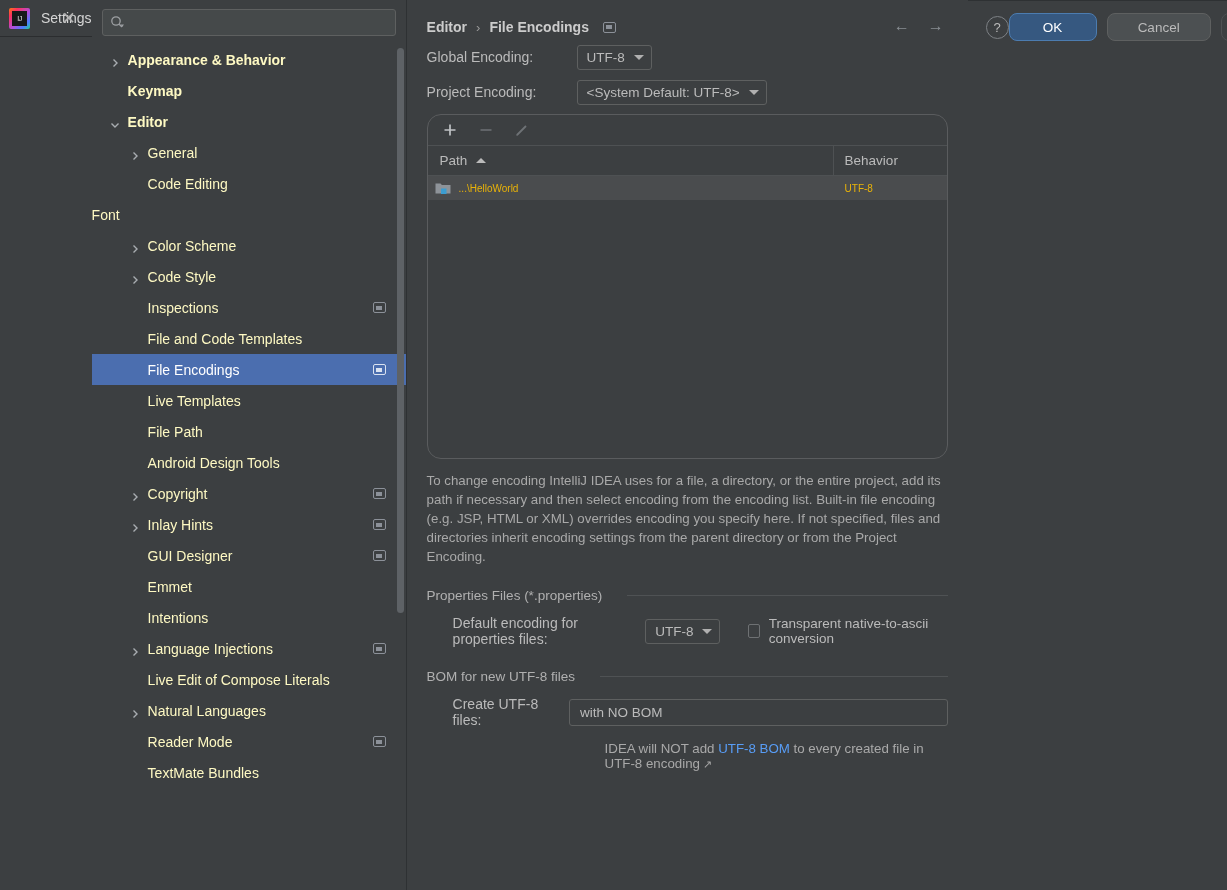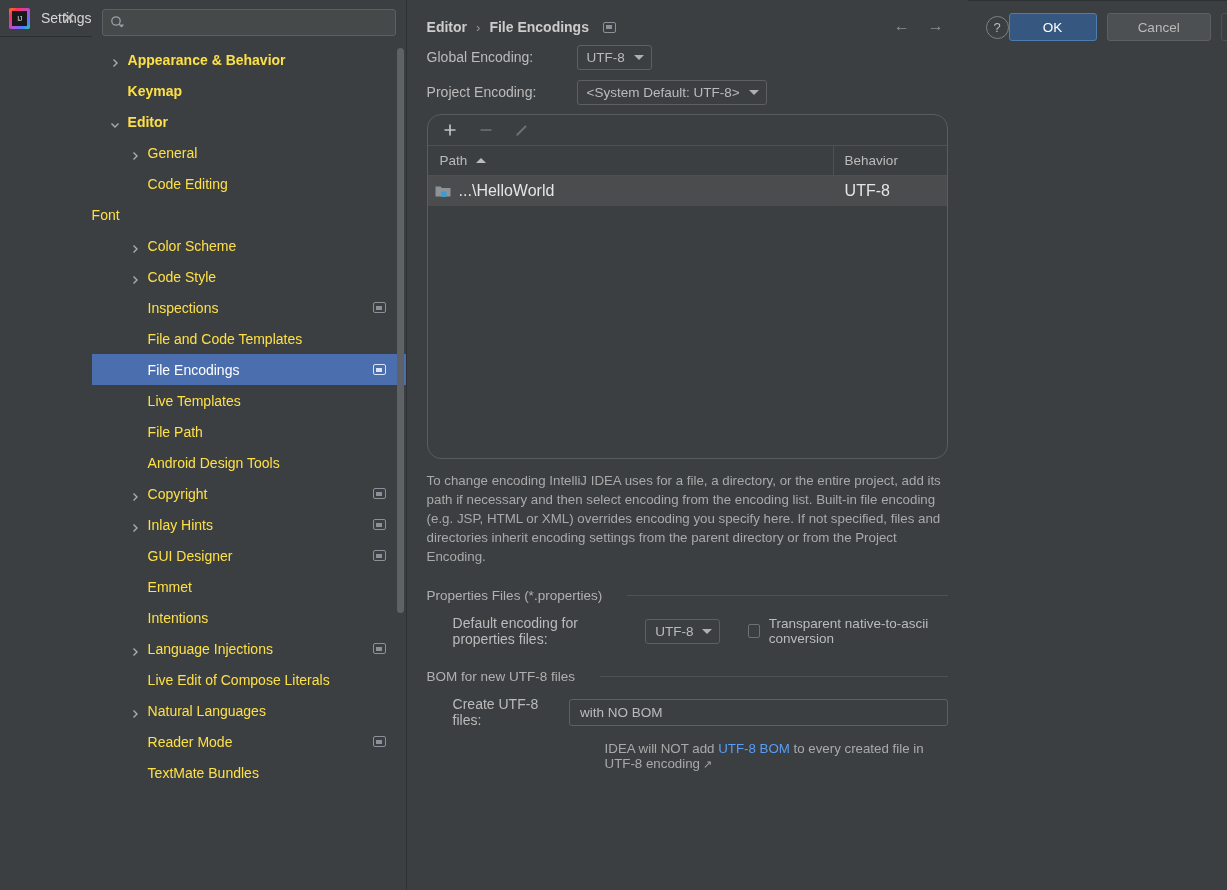--- a/index.html
+++ b/index.html
@@ -67,21 +67,21 @@
   .search-input {
     flex: 1; background: transparent; border: none; outline: none;
     color: #BBBBBB; font-size: 13px; font-family: "Liberation Sans", sans-serif;
     margin-left: 4px;
   }
   .tree {
     flex: 1 1 auto; position: relative; overflow: hidden;
   }
   .tree-item {
     height: 31px; display: flex; align-items: center;
-    font-size: 14px; color: #fde047; position: relative;
+    font-size: 14px; color: #fef9c3; position: relative;
     cursor: pointer; padding-right: 20px;
   }
   .tree-item.selected { background: #4B6EAF; color: #FFFFFF; }
   .tree-item.lvl0 { font-weight: bold; }
   .chevron {
     position: absolute; width: 10px; height: 10px;
   }
   .tree-label { white-space: nowrap; }
   .proj-icon {
     position: absolute; right: 20px;
@@ -164,22 +164,22 @@
   }
   .th-path { width: 406px; padding-left: 12px; display:flex; align-items:center; height:100%;
              border-right: 1px solid #4E5153; cursor: pointer;}
   .th-enc { padding-left: 11px; flex: 1; height:100%; display:flex; align-items:center; cursor:pointer;}
   .sort-arrow {
     margin-left: 9px; width:0; height:0;
     border-left:5px solid transparent; border-right:5px solid transparent;
     border-bottom:5px solid #BBBBBB;
   }
   .trow {
-    height: 30px; display: flex; align-items: center;
-    background: #4A4C4E; font-size: 16px; color: #e5e5e5; cursor: pointer;
+    height: 24px; display: flex; align-items: center;
+    background: #4A4C4E; font-size: 10px; color: #eab308; cursor: pointer;
   }
   .td-path { width: 406px; display: flex; align-items: center; padding-left: 7px; }
   .folder-icon { width: 16px; height: 14px; flex: 0 0 16px; margin-right: 8px; }
   .td-enc { padding-left: 11px; flex: 1; }
 
   .desc {
     margin-top: 12px; font-size: 13.3px; color: #A9A9A9; line-height: 19px;
     max-width: 860px;
   }
 
@@ -214,21 +214,21 @@
     display: flex; align-items: center; padding: 0 18px;
   }
   .help-btn {
     width: 23px; height: 23px; border-radius: 50%;
     border: 1px solid #7D8185; color: #BBBBBB;
     display: flex; align-items: center; justify-content: center;
     font-size: 13px; cursor: pointer;
   }
   .btn-group { margin-left: auto; display: flex; gap: 10px; }
   .btn {
-    min-width: 88px; height: 28px; border-radius: 3px;
+    min-width: 88px; height: 28px; border-radius: 8px;
     display: flex; align-items: center; justify-content: center;
     font-size: 13.5px; cursor: pointer; padding: 0 30px;
   }
   .btn-primary { background: #365880; border: 1px solid #4C7CB0; color: #FFFFFF; }
   .btn-default { background: #4C5052; border: 1px solid #5E6060; color: #BBBBBB; }
   .btn-disabled { background: #3C3F41; border: 1px solid #4E5153; color: #6E7173; }
 </style>
 </head>
 <body>
 

